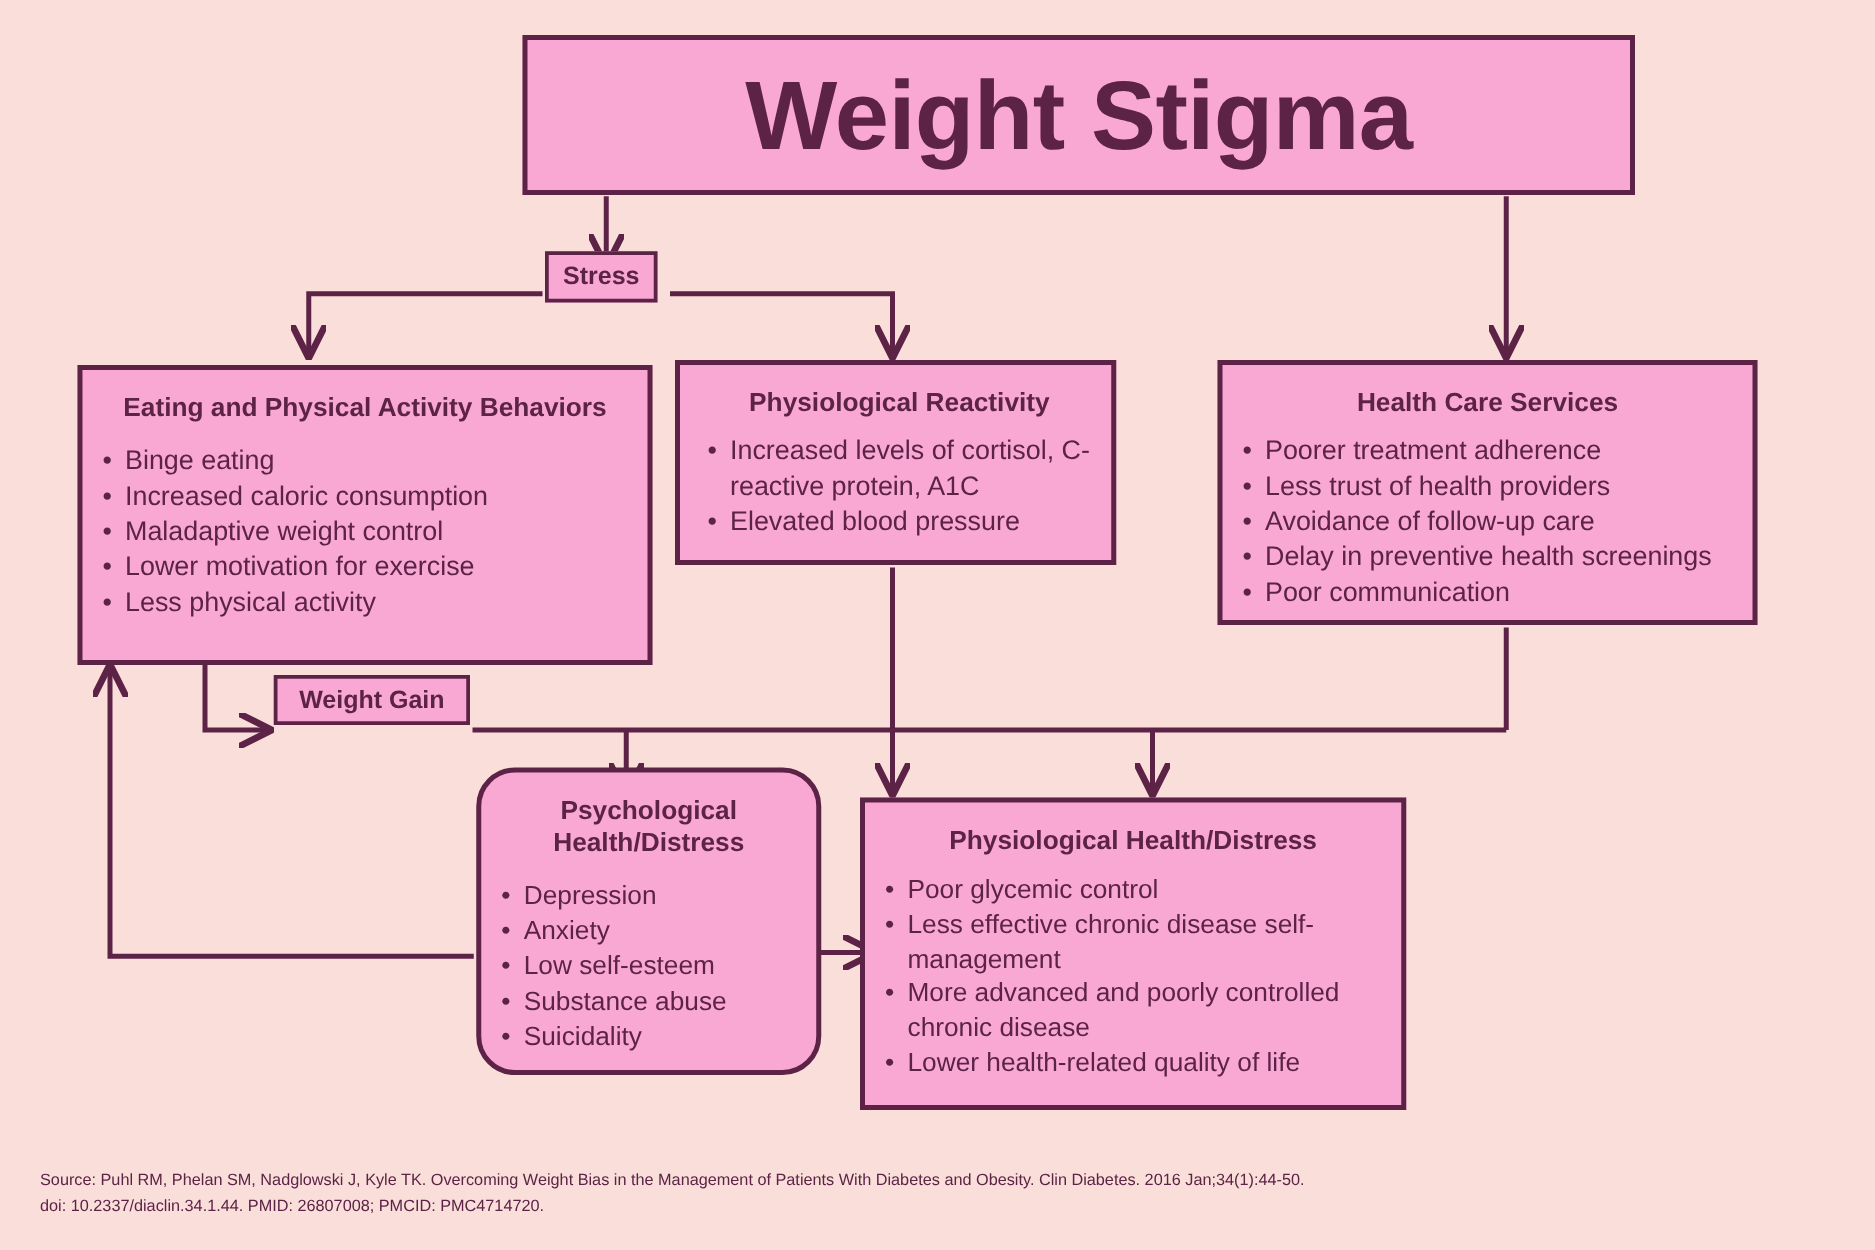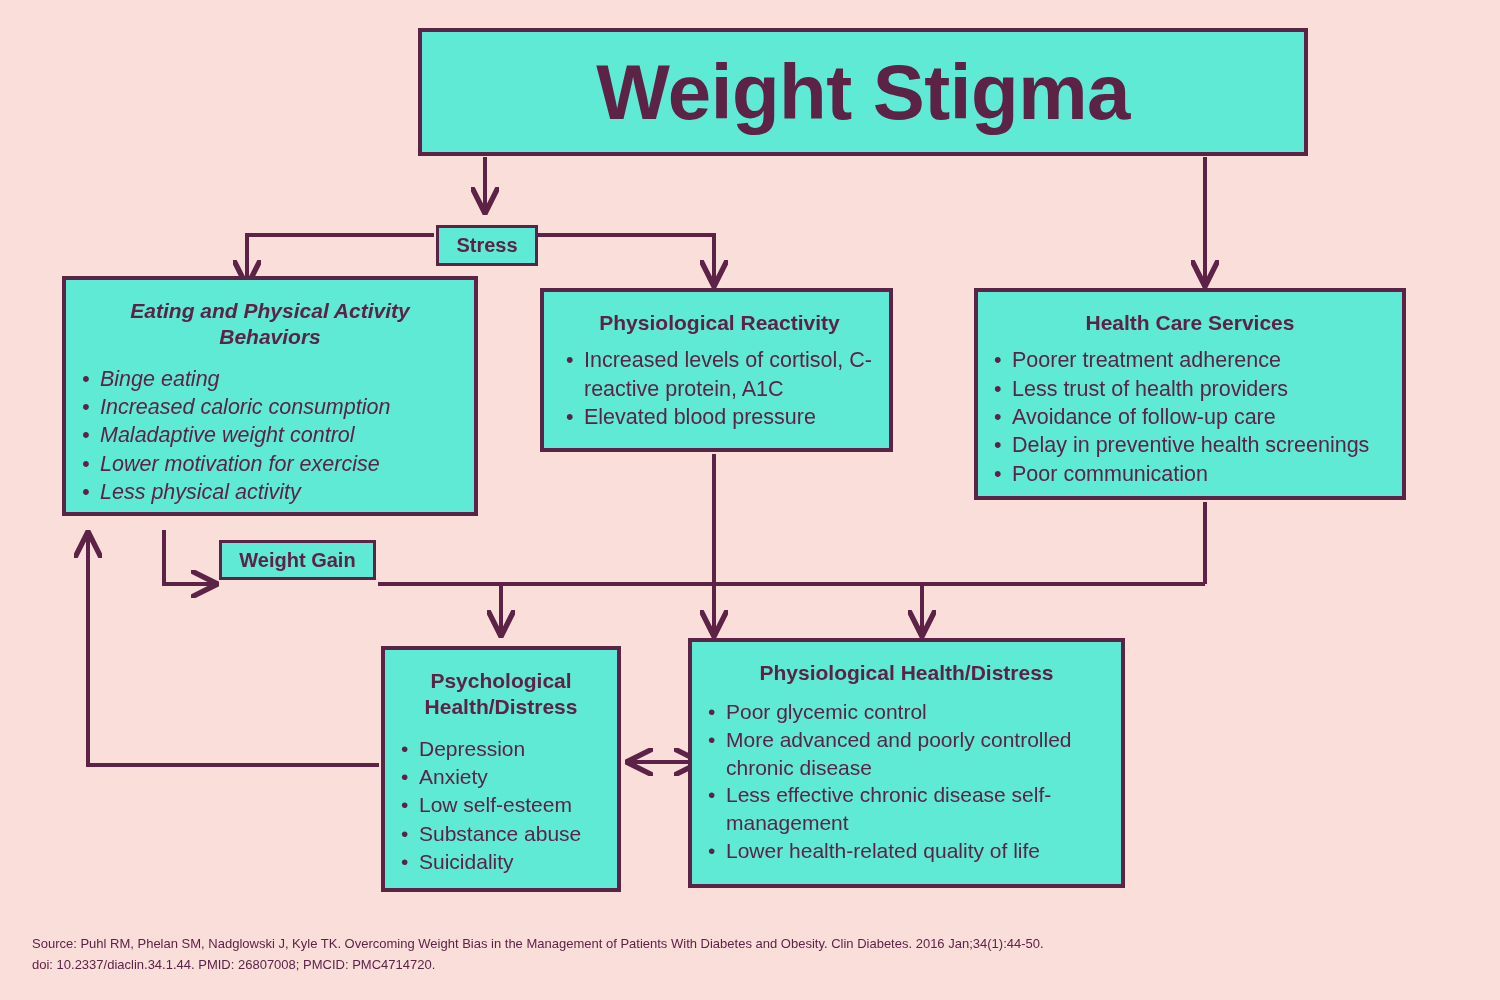--- a/index.html
+++ b/index.html
@@ -26,21 +26,21 @@
     top: 0;
     width: 1500px;
     height: 1000px;
     pointer-events: none;
     z-index: 1;
   }
   .node {
     position: absolute;
     box-sizing: border-box;
     border: 4px solid #5c2347;
-    background: #5eead4;
+    background: #f9a8d4;
     z-index: 2;
   }
   .node.thin {
     border-width: 3px;
   }
 
   
   #title-box {
     left: 418px;
     top: 28px;
@@ -62,22 +62,22 @@
     display: flex;
     align-items: center;
     justify-content: center;
   }
   .mini span {
     font-size: 20px;
     font-weight: bold;
   }
   #stress-box {
     left: 436px;
-    top: 225px;
-    width: 102px;
+    top: 201px;
+    width: 90px;
     height: 41px;
   }
   #weight-gain-box {
     left: 219px;
     top: 540px;
     width: 157px;
     height: 40px;
   }
 
   
@@ -102,24 +102,24 @@
     padding-left: 20px;
     position: relative;
   }
   .panel li::before {
     content: "\2022";
     position: absolute;
     left: 2px;
     top: 0;
   }
 
-  #eating-box   { left: 62px;  top: 276px; width: 416px; height: 240px; font-style: italic; }
+  #eating-box   { left: 62px;  top: 292px; width: 460px; height: 240px; }
   #physio-react-box { left: 540px; top: 288px; width: 353px; height: 164px; padding-left: 20px; }
   #healthcare-box { left: 974px; top: 288px; width: 432px; height: 212px; }
-  #psych-box    { left: 381px; top: 646px; width: 240px; height: 246px; }
+  #psych-box    { left: 381px; top: 614px; width: 276px; height: 246px; border-radius: 31px; }
   #physio-health-box { left: 688px; top: 638px; width: 437px; height: 250px; }
 
   #psych-box h3 { margin-bottom: 14px; }
   #physio-health-box h3 { margin-bottom: 12px; }
   #physio-health-box li { font-size: 21px; }
   #psych-box li { font-size: 21px; line-height: 1.35; }
   #eating-box h3 { margin-bottom: 14px; }
 
   
   #source {
@@ -220,22 +220,22 @@
       <li>Low self-esteem</li>
       <li>Substance abuse</li>
       <li>Suicidality</li>
     </ul>
   </div>
 
   <div class="node panel" id="physio-health-box">
     <h3>Physiological Health/Distress</h3>
     <ul>
       <li>Poor glycemic control</li>
+      <li>Less effective chronic disease self-management</li>
       <li>More advanced and poorly controlled chronic disease</li>
-      <li>Less effective chronic disease self-management</li>
       <li>Lower health-related quality of life</li>
     </ul>
   </div>
 
   <div id="source">
     <div>Source: Puhl RM, Phelan SM, Nadglowski J, Kyle TK. Overcoming Weight Bias in the Management of Patients With Diabetes and Obesity. Clin Diabetes. 2016 Jan;34(1):44-50.</div>
     <div>doi: 10.2337/diaclin.34.1.44. PMID: 26807008; PMCID: PMC4714720.</div>
   </div>
 
 </div>

